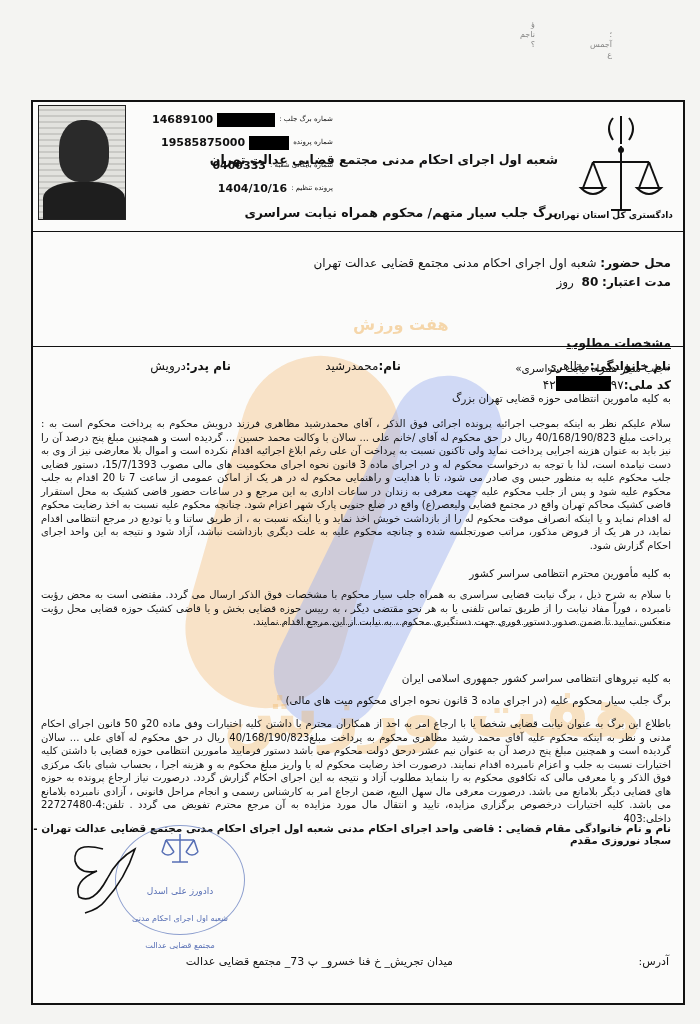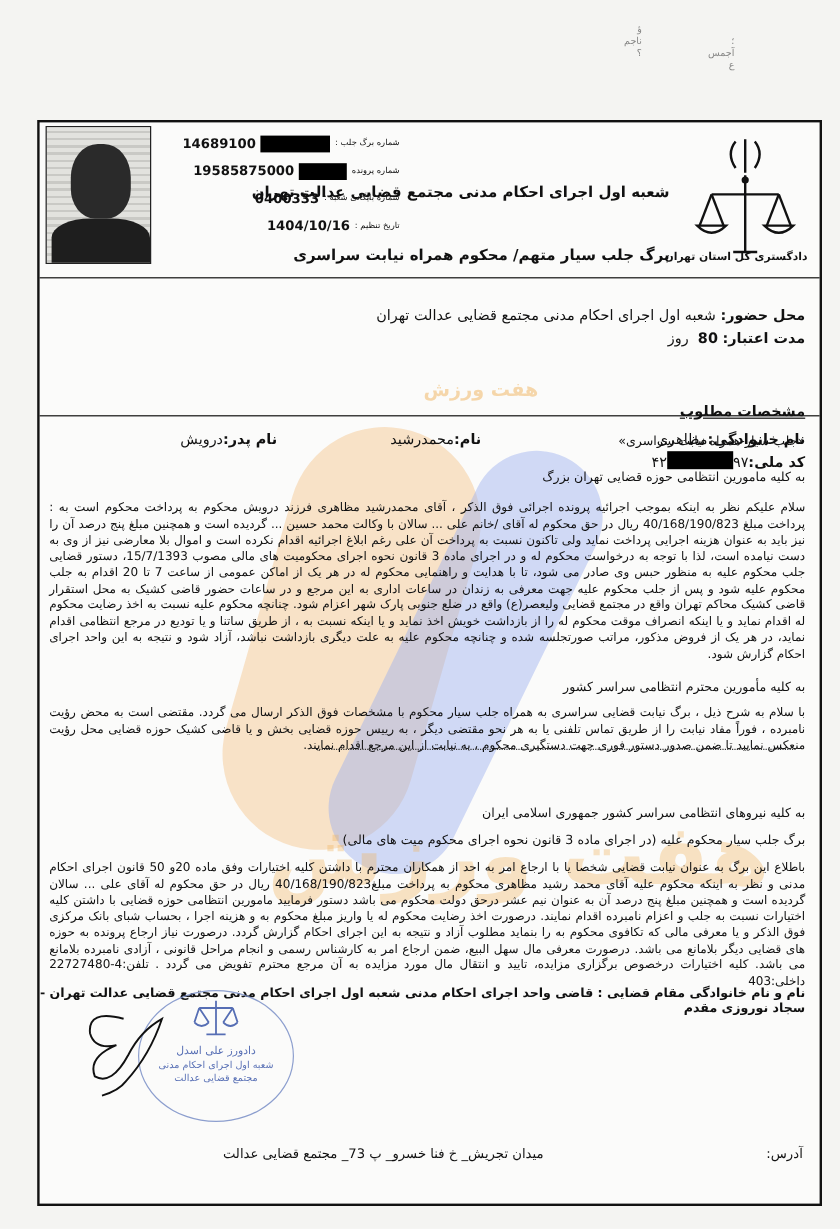--- a/index.html
+++ b/index.html
@@ -26,21 +26,21 @@
   .info { position: absolute; right: 12px; top: 152px; width: 620px; font-size: 12px; line-height: 19px; }
   .info .bold { font-weight: bold; }
   .info-row { display: flex; direction: rtl; }
   .u { text-decoration: underline; font-weight: bold; margin-top: 42px; }
   .info-sep { position: absolute; left: 0; top: 244px; width: 650px; border-top: 1.5px solid #111; }
   .para { position: absolute; right: 12px; width: 630px; font-size: 10px; line-height: 13.5px; text-align: justify; text-align-last: right; direction: rtl; }
   .heading { position: absolute; right: 12px; font-size: 10.5px; }
   .dashed { position: absolute; left: 230px; top: 522px; width: 400px; border-top: 1.5px dotted #333; }
   .judge { position: absolute; right: 12px; top: 720px; font-size: 10.5px; font-weight: bold; }
   .stamp { position: absolute; left: 82px; top: 723px; width: 130px; height: 110px; border: 1.5px solid #7a8fc7; border-radius: 50%; color: #3a56a8; font-size: 9px; text-align: center; opacity: .85; }
-  .stamp-line { margin-top: 2px; }
+  .stamp-line { margin-top: 18px; }
   .signature { position: absolute; left: 30px; top: 735px; width: 80px; height: 80px; }
   .addr-label { position: absolute; right: 14px; top: 853px; font-size: 11px; }
   .addr-val { position: absolute; right: 230px; top: 853px; font-size: 11px; }
   .footer-note { position: absolute; right: 225px; top: 882px; font-size: 11px; font-weight: bold; }
   .wm { position: absolute; pointer-events: none; }
   .wm-orange { left: 180px; top: 250px; width: 160px; height: 360px; border-radius: 80px; background: #f4c48a; opacity: .45; transform: rotate(16deg); }
   .wm-blue { left: 300px; top: 260px; width: 110px; height: 380px; border-radius: 60px; background: #9bb0f0; opacity: .45; transform: rotate(26deg); }
   .wm-text { left: 190px; top: 570px; font-size: 70px; font-weight: bold; color: #f0b35c; opacity: .35; font-family: "DejaVu Sans", sans-serif; }
   .wm-text-small { left: 320px; top: 213px; font-size: 16px; font-weight: bold; color: #f0b35c; opacity: .5; }
   .redact-inline { display: inline-block; background: #000; height: 11px; vertical-align: middle; }
@@ -76,21 +76,21 @@
         <div class="meta-row">
           <span class="meta-label">شماره پرونده</span>
           <span class="redact" style="width:40px"></span>
           <span class="meta-val">19585875000</span>
         </div>
         <div class="meta-row">
           <span class="meta-label">شماره بایگانی شعبه :</span>
           <span class="meta-val">0400333</span>
         </div>
         <div class="meta-row">
-          <span class="meta-label">تاریخ تنظیم :</span>
+          <span class="meta-label">پرونده تنظیم :</span>
           <span class="meta-val">1404/10/16</span>
         </div>
       </div>
 
       <div class="court-title rtl">شعبه اول اجرای احکام مدنی مجتمع قضایی عدالت تهران</div>
       <div class="form-title rtl">برگ جلب سیار متهم/ محکوم همراه نیابت سراسری</div>
 
       <svg class="emblem" viewBox="0 0 100 120">
         <g fill="none" stroke="#111" stroke-width="2">
           <path d="M42 8 q-8 10 0 22 M58 8 q8 10 0 22 M50 6 v28"></path>

